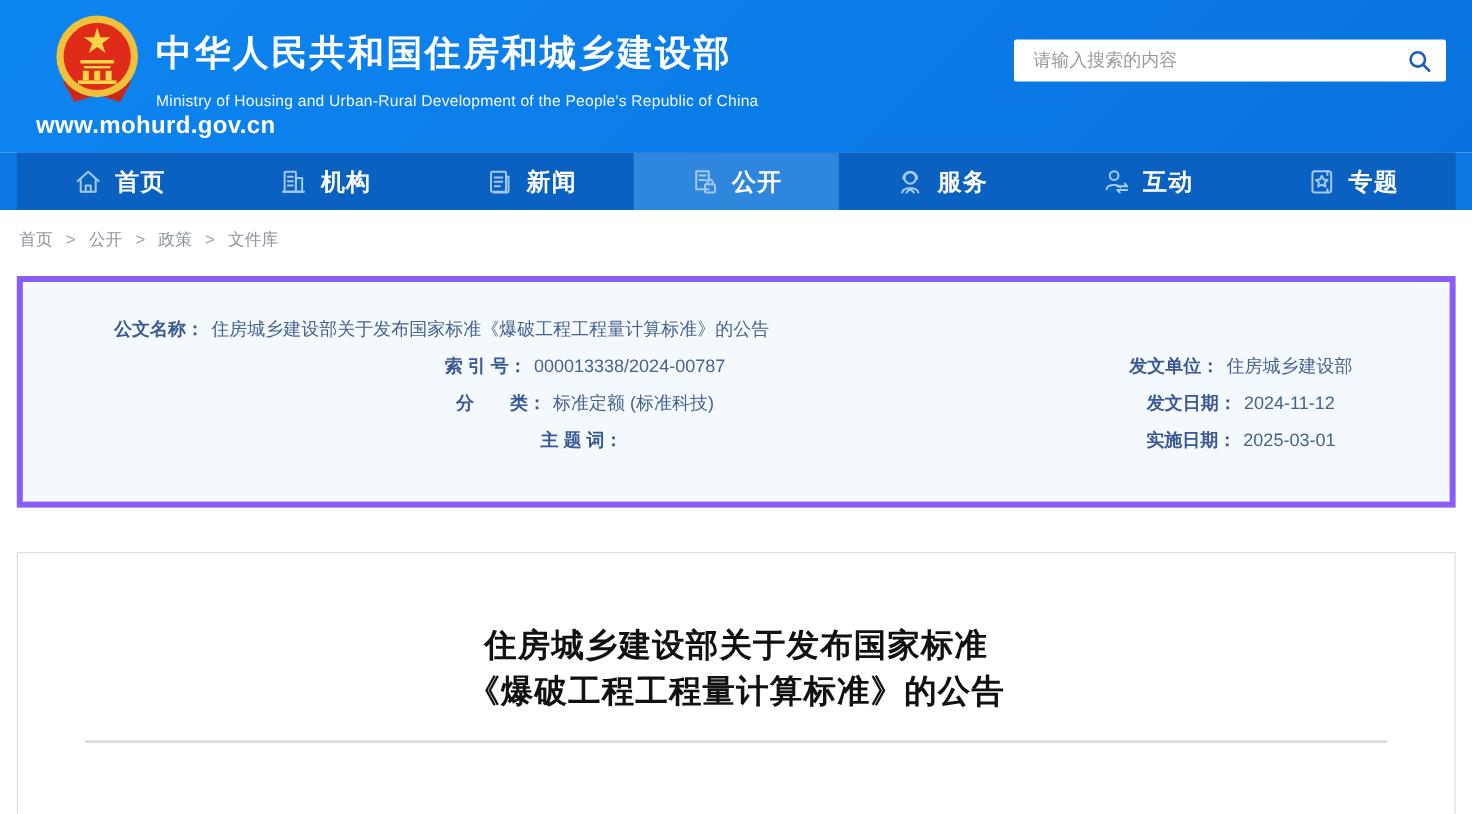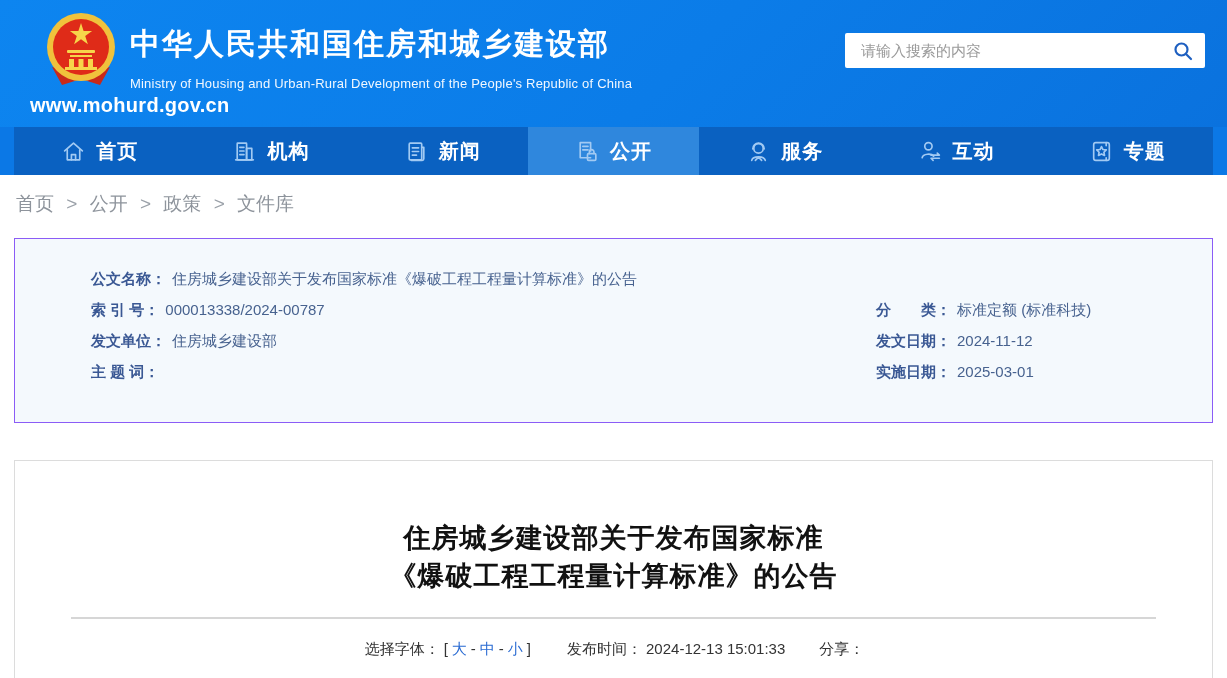--- a/index.html
+++ b/index.html
@@ -28,30 +28,30 @@
   .navband { height:48px; background:#0b78e6; }
   .nav { margin-left:14px; width:1199px; height:48px; background:#0a61c1; display:flex; }
   .nav-item { flex:1; display:flex; align-items:center; justify-content:center;
               gap:10px; cursor:pointer; }
   .nav-item.active { background:#2f87dd; }
   .nav-item .nav-label { color:#fff; font-weight:bold; font-size:20px; letter-spacing:1px; }
   .nav-ic { width:25px; height:25px; stroke:#a2caf3; fill:none;
             stroke-width:1.6; stroke-linecap:round; stroke-linejoin:round; }
 
   
-  .breadcrumb { padding:16px 0 0 16px; font-size:19px; color:#8e949c; }
+  .breadcrumb { padding:16px 0 0 16px; font-size:14px; color:#8e949c; }
   .breadcrumb .crumb { cursor:pointer; }
   .breadcrumb .sep { margin:0 7px; color:#9aa0a8; }
 
   
   .meta-panel { margin:21px 14px 0 14px; background:#f4f9fd;
-                border:1px solid #8b5cf6; padding:24px 20px 35px 76px;
+                border:5px solid #8b5cf6; padding:24px 20px 35px 76px;
                 font-size:15px; color:#47628f; }
   .meta-row { line-height:31px; white-space:nowrap; }
-  .meta-grid { display:grid; grid-template-columns:785px 1fr; }
+  .meta-grid { display:grid; grid-template-columns:785px 1fr;text-align:center; }
   .meta-label { font-weight:bold; color:#3a5894; margin-right:6px; }
   .meta-value { color:#47628f; }
 
   
   .article-panel { margin:37px 14px 0 14px; height:330px; background:#fff;
                    border:1px solid #dcdcdc; padding-top:38px; }
   .article-title { text-align:center; font-size:27px; font-weight:bold; color:#111;
                    line-height:38px; letter-spacing:1px;margin-top:20px; }
   .article-divider { border:none; border-top:2px solid #d6d6d6; margin:22px 56px 0; }
   .article-meta { margin-top:21px; text-align:center; font-size:15px; color:#333; }
@@ -171,39 +171,36 @@
 
 <section class="meta-panel">
   <div class="meta-row">
     <span class="meta-label">公文名称：</span><span class="meta-value">住房城乡建设部关于发布国家标准《爆破工程工程量计算标准》的公告</span>
   </div>
   <div class="meta-grid">
     <div class="meta-row">
       <span class="meta-label">索 引 号：</span><span class="meta-value">000013338/2024-00787</span>
     </div>
     <div class="meta-row">
+      <span class="meta-label">发文单位：</span><span class="meta-value">住房城乡建设部</span>
+    </div>
+    <div class="meta-row">
       <span class="meta-label">分　　类：</span><span class="meta-value">标准定额 (标准科技)</span>
-    </div>
-    <div class="meta-row">
-      <span class="meta-label">发文单位：</span><span class="meta-value">住房城乡建设部</span>
     </div>
     <div class="meta-row">
       <span class="meta-label">发文日期：</span><span class="meta-value">2024-11-12</span>
     </div>
     <div class="meta-row">
       <span class="meta-label">主 题 词：</span><span class="meta-value"></span>
     </div>
     <div class="meta-row">
       <span class="meta-label">实施日期：</span><span class="meta-value">2025-03-01</span>
     </div>
   </div>
 </section>
 
 <section class="article-panel">
   <h2 class="article-title">
     <span style="display:block;">住房城乡建设部关于发布国家标准</span>
     <span style="display:block;">《爆破工程工程量计算标准》的公告</span>
   </h2>
   <hr class="article-divider">
-  <div class="article-meta">
-    <span class="tok">选择字体：</span><span class="tok">[</span><span class="size-link">大</span><span class="tok">-</span><span class="size-link">中</span><span class="tok">-</span><span class="size-link">小</span><span class="tok">]</span><span class="meta-gap">发布时间：</span><span class="pub-time">2024-12-13 15:01:33</span><span class="meta-gap">分享：</span>
-  </div>
 </section>
 
 </body></html>

